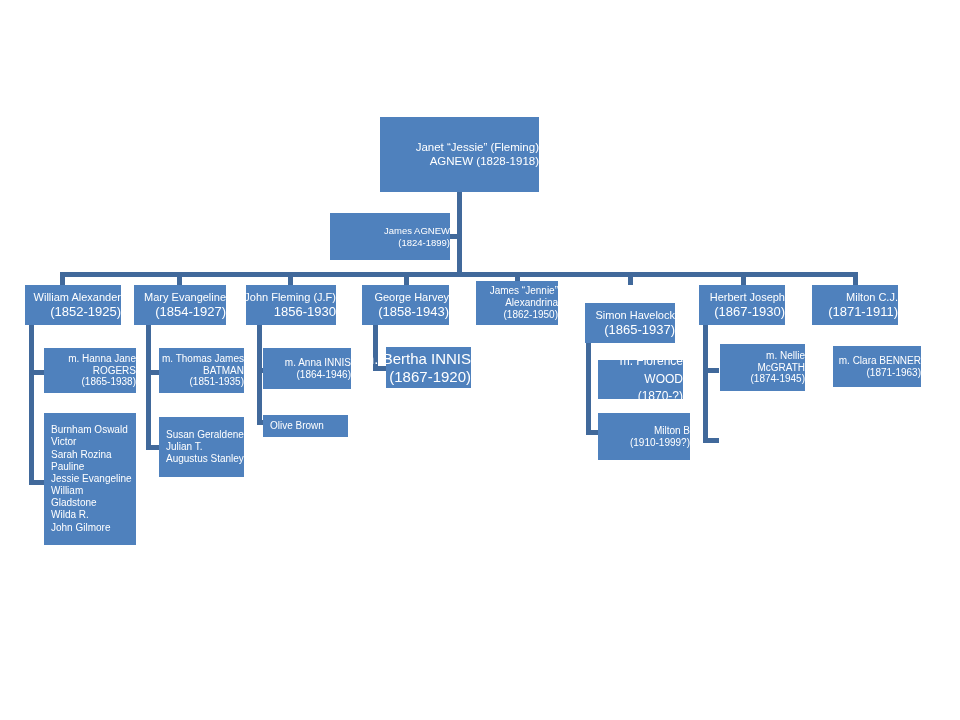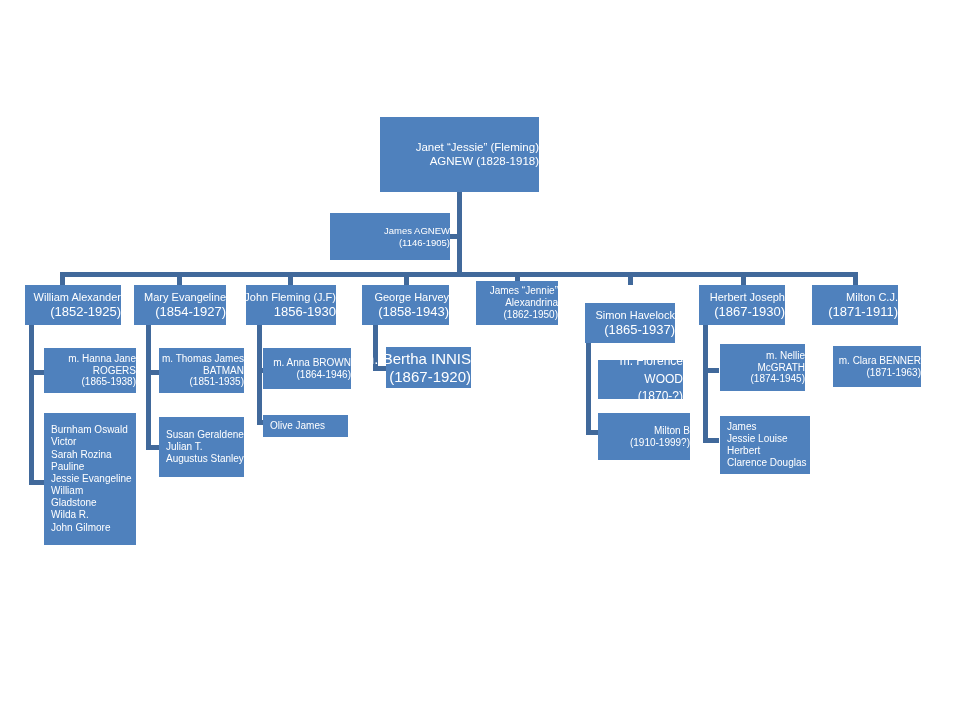--- a/index.html
+++ b/index.html
@@ -82,21 +82,21 @@
   <div class="conn" style="left:703px; top:368px; width:16px; height:5px;"></div>
   <div class="conn" style="left:703px; top:438px; width:16px; height:5px;"></div>
 
   <div class="node" style="left:380px; top:117px; width:159px; height:75px; font-size:11.5px;">
     <span class="ln">Janet “Jessie” (Fleming)</span>
     <span class="ln">AGNEW  (1828-1918)</span>
   </div>
 
   <div class="node" style="left:330px; top:213px; width:120px; height:47px; font-size:9.5px;">
     <span class="ln">James AGNEW</span>
-    <span class="ln">(1146-1905)</span>
+    <span class="ln">(1824-1899)</span>
   </div>
 
   <div class="node" style="left:17px; top:285px; width:96px; height:40px; font-size:11px;margin-left:8px;">
     <span class="ln">William Alexander</span>
     <span class="ln" style="font-size:13px;">(1852-1925)</span>
   </div>
   <div class="node" style="left:44px; top:348px; width:92px; height:45px; font-size:10px;">
     <span class="ln">m. Hanna Jane</span>
     <span class="ln">ROGERS</span>
     <span class="ln">(1865-1938)</span>
@@ -126,25 +126,25 @@
     <span class="ln">Susan Geraldene</span>
     <span class="ln">Julian T.</span>
     <span class="ln">Augustus Stanley</span>
   </div>
 
   <div class="node" style="left:246px; top:285px; width:90px; height:40px; font-size:11px;">
     <span class="ln">John Fleming (J.F)</span>
     <span class="ln" style="font-size:13px;">1856-1930</span>
   </div>
   <div class="node" style="left:263px; top:348px; width:88px; height:41px; font-size:10px;">
-    <span class="ln">m. Anna BROWN</span>
+    <span class="ln">m. Anna INNIS</span>
     <span class="ln">(1864-1946)</span>
   </div>
   <div class="node listnode" style="left:263px; top:415px; width:85px; height:22px; font-size:10px;">
-    <span class="ln">Olive James</span>
+    <span class="ln">Olive Brown</span>
   </div>
 
   <div class="node" style="left:362px; top:285px; width:87px; height:40px; font-size:11px;">
     <span class="ln">George Harvey</span>
     <span class="ln" style="font-size:13px;">(1858-1943)</span>
   </div>
   <div class="node" style="left:386px; top:347px; width:85px; height:41px; font-size:15px;">
     <span class="ln">m.  Bertha INNIS</span>
     <span class="ln">(1867-1920)</span>
   </div>
@@ -171,26 +171,20 @@
 
   <div class="node" style="left:699px; top:285px; width:86px; height:40px; font-size:11px;">
     <span class="ln">Herbert Joseph</span>
     <span class="ln" style="font-size:13px;">(1867-1930)</span>
   </div>
   <div class="node" style="left:720px; top:344px; width:85px; height:47px; font-size:10px;">
     <span class="ln">m. Nellie</span>
     <span class="ln">McGRATH</span>
     <span class="ln">(1874-1945)</span>
   </div>
-  <div class="node listnode" style="left:720px; top:416px; width:90px; height:58px; font-size:10px;">
-    <span class="ln">James</span>
-    <span class="ln">Jessie Louise</span>
-    <span class="ln">Herbert</span>
-    <span class="ln">Clarence Douglas</span>
-  </div>
 
   <div class="node" style="left:812px; top:285px; width:86px; height:40px; font-size:11px;">
     <span class="ln">Milton C.J.</span>
     <span class="ln" style="font-size:13px;">(1871-1911)</span>
   </div>
   <div class="node" style="left:833px; top:346px; width:88px; height:41px; font-size:10px;">
     <span class="ln">m. Clara BENNER</span>
     <span class="ln">(1871-1963)</span>
   </div>
 

